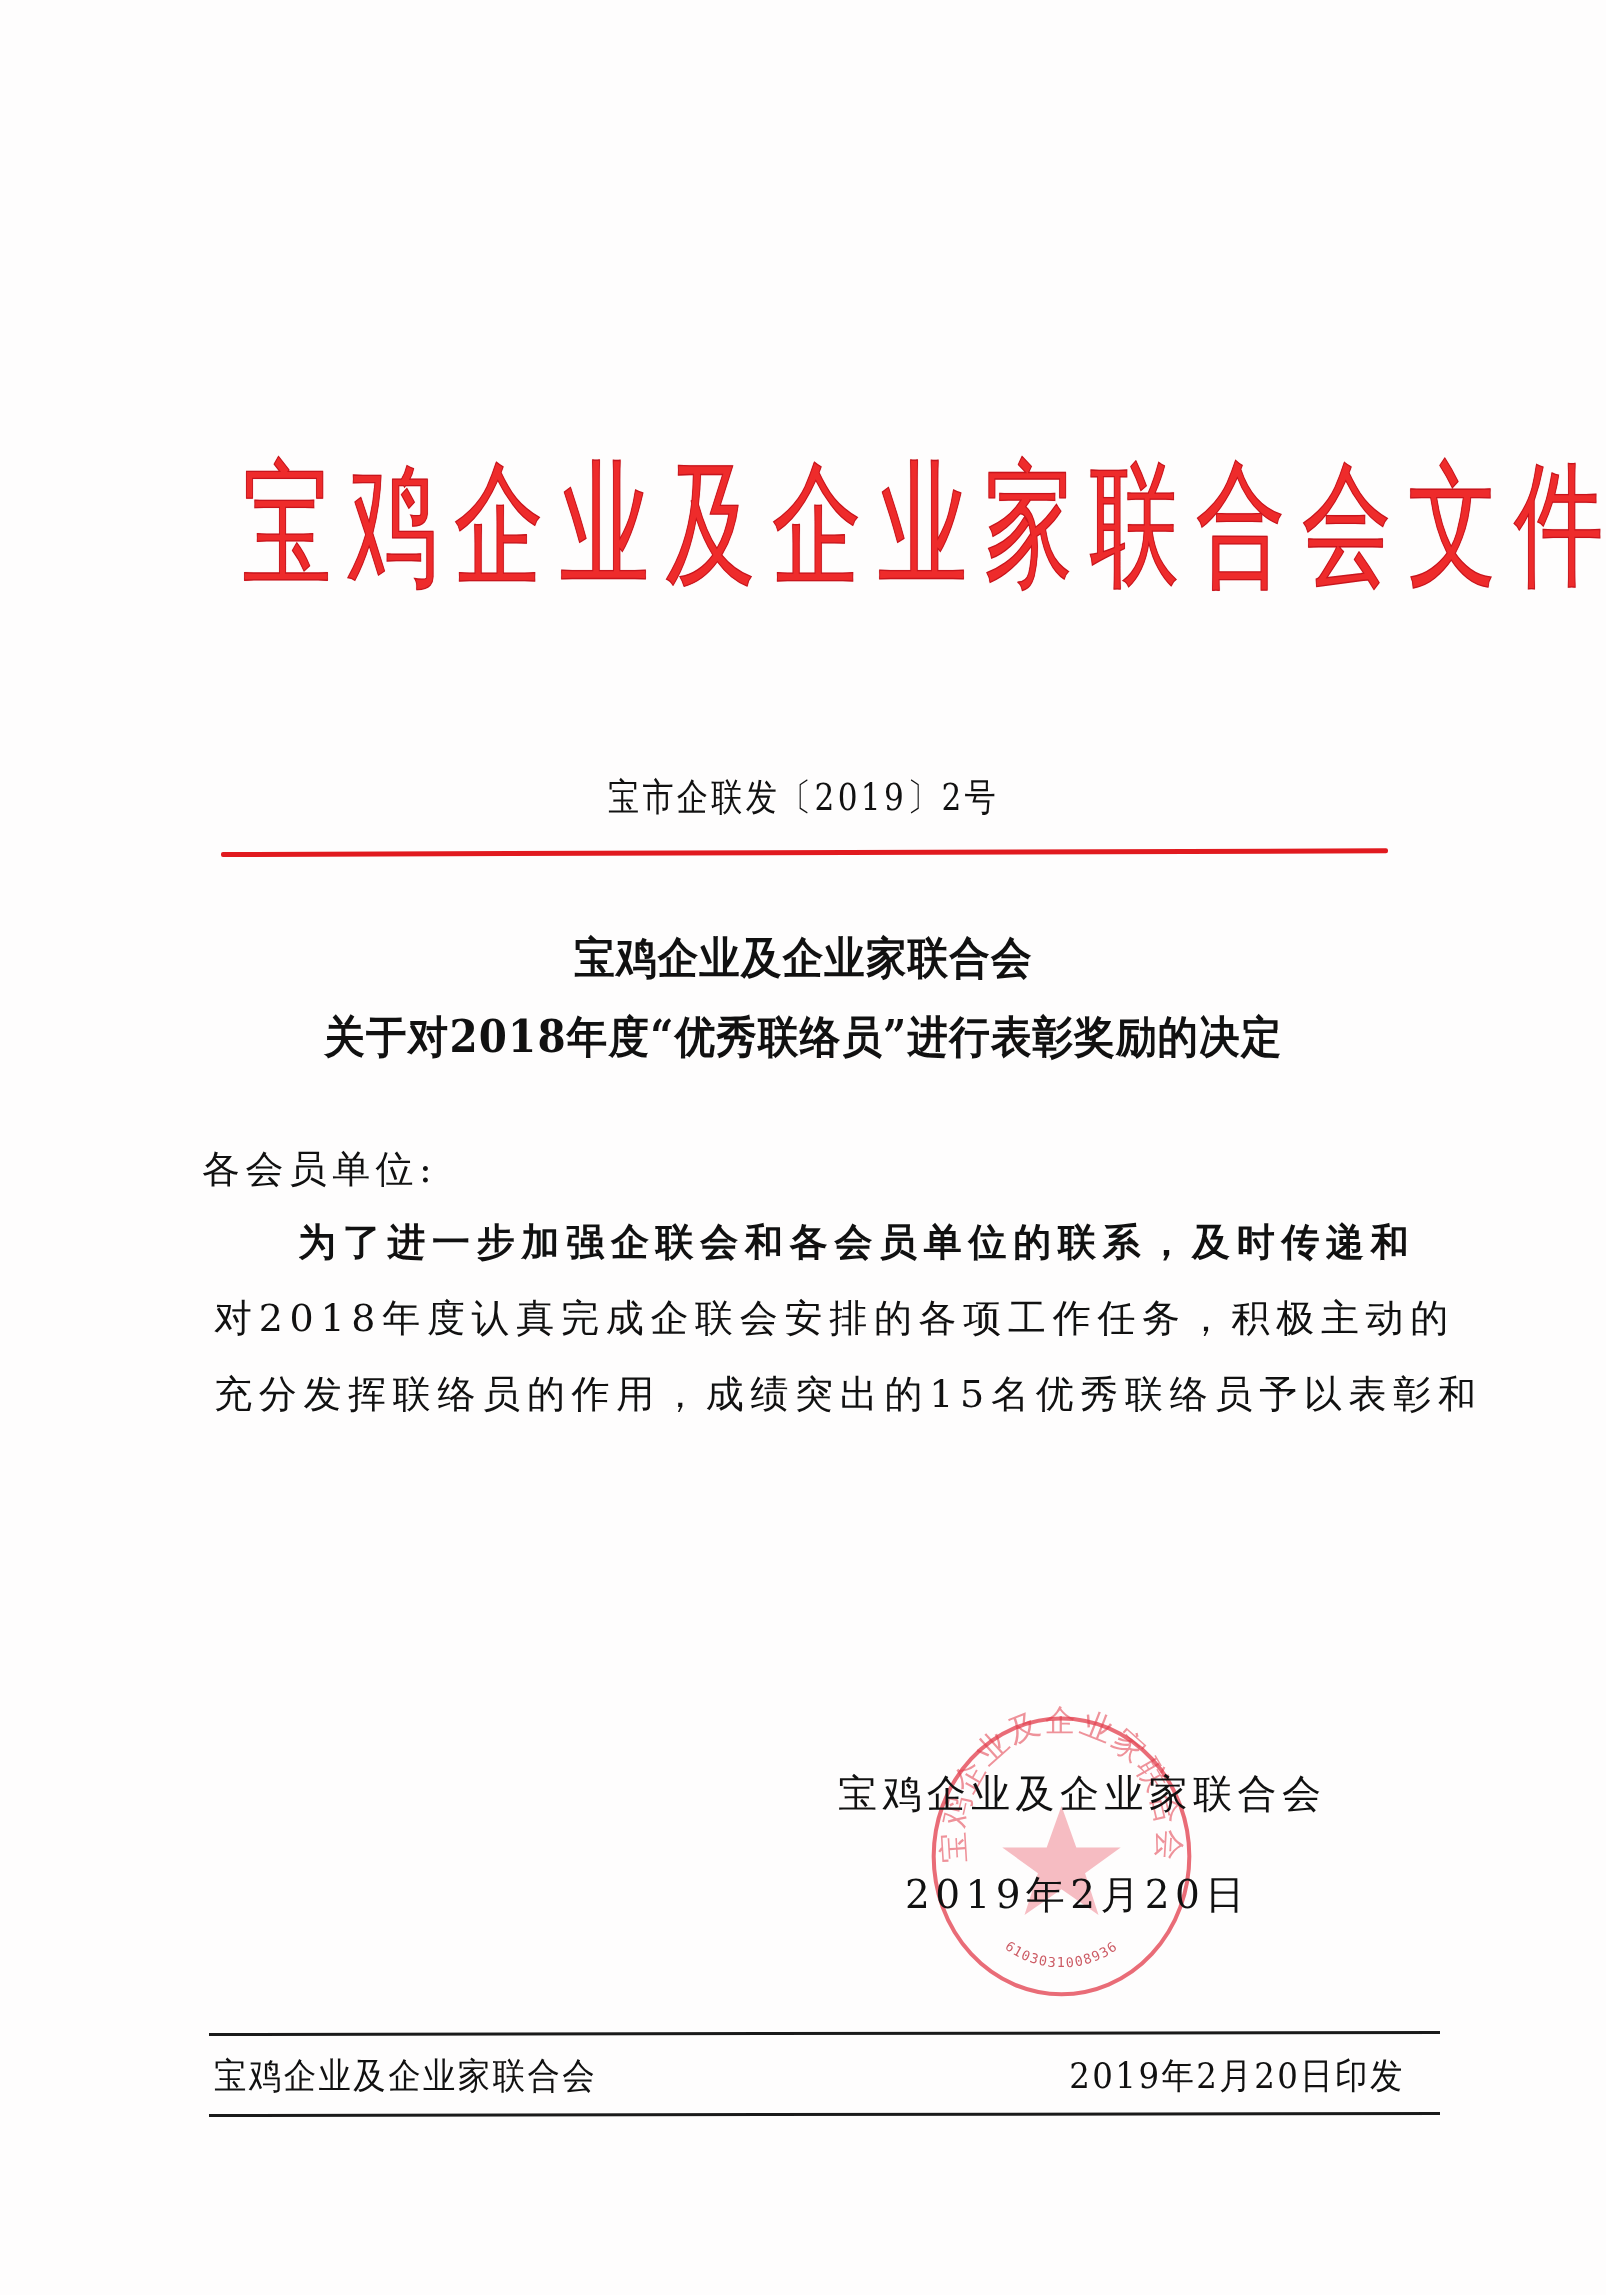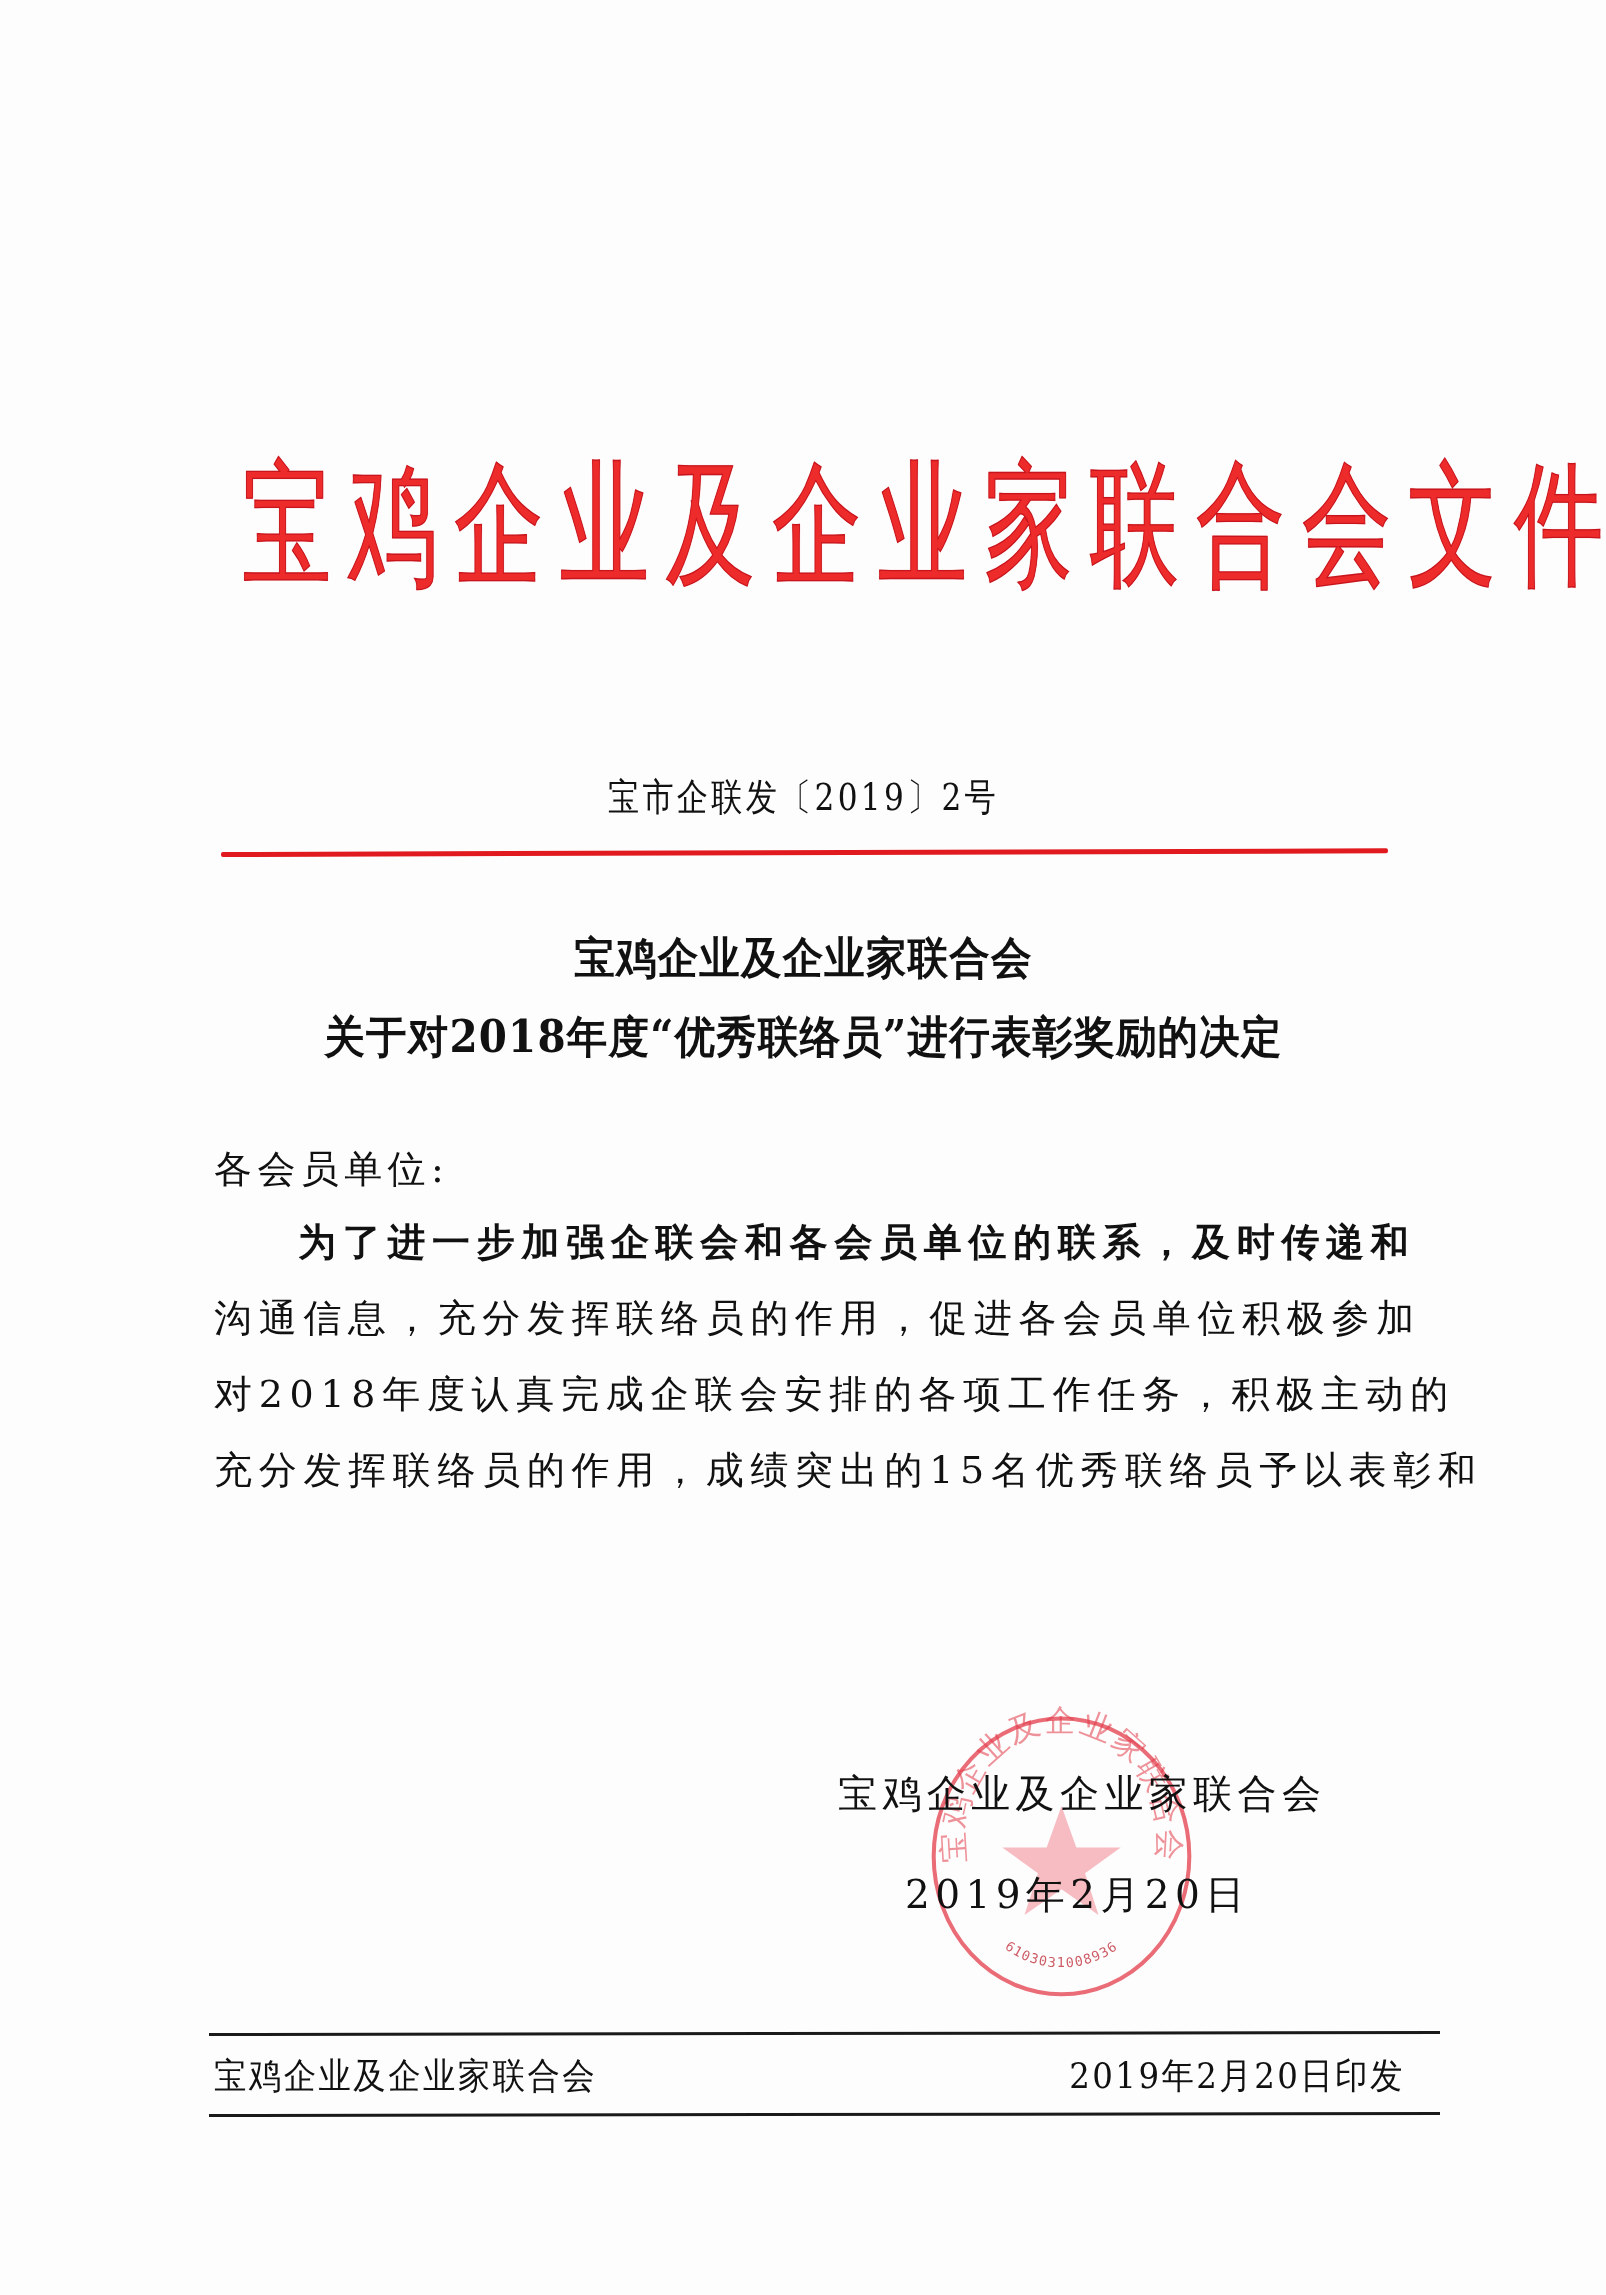--- a/index.html
+++ b/index.html
@@ -34,21 +34,21 @@
   }
   .doc-title {
     left: 0; width: 1607px; text-align: center;
     font-family: "DejaVu Serif", "Liberation Serif", serif;
     font-weight: bold; font-size: 44px; line-height: 61px;
     letter-spacing: 1.3px;
   }
   .t1 { top: 927px; transform: scaleX(0.92); }
   .t2 { top: 1006px; transform: scaleX(0.92); }
   .salutation {
-    left: 214px; top: 1142px;
+    left: 202px; top: 1142px;
     font-size: 38px; line-height: 54px; letter-spacing: 5.4px;
   }
   .body-text {
     left: 214px; top: 1204px; width: 1184px;
     font-size: 38px; line-height: 76px; letter-spacing: 6.7px;
     text-align: justify;
   }
   .body-line { display: block; white-space: nowrap; height: 76px; }
   .body-line.indent { padding-left: 84px; font-weight: bold; }
   .seal {
@@ -87,21 +87,20 @@
 
 <div class="abs red-rule"></div>
 
 <div class="abs doc-title t1">宝鸡企业及企业家联合会</div>
 <div class="abs doc-title t2">关于对2018年度“优秀联络员”进行表彰奖励的决定</div>
 
 <div class="abs salutation">各会员单位:</div>
 
 <div class="abs body-text">
   <span class="body-line indent">为了进一步加强企联会和各会员单位的联系，及时传递和</span>
-  <span class="body-line">沟通信息，充分发挥联络员的作用，促进各会员单位积极参加</span>
   <span class="body-line">对2018年度认真完成企联会安排的各项工作任务，积极主动的</span>
   <span class="body-line">充分发挥联络员的作用，成绩突出的15名优秀联络员予以表彰和</span>
 </div>
 
 <svg class="abs seal" viewBox="0 0 420 440">
   <defs>
     <path id="sealArc" d="M 70 240 A 145 160 0 1 1 350 240"></path>
     <path id="sealArcBottom" d="M 95 330 A 140 140 0 0 0 325 330"></path>
   </defs>
   <ellipse cx="210" cy="225" rx="190" ry="205" fill="none" stroke="#e23b4a" stroke-width="6" opacity="0.75"></ellipse>

